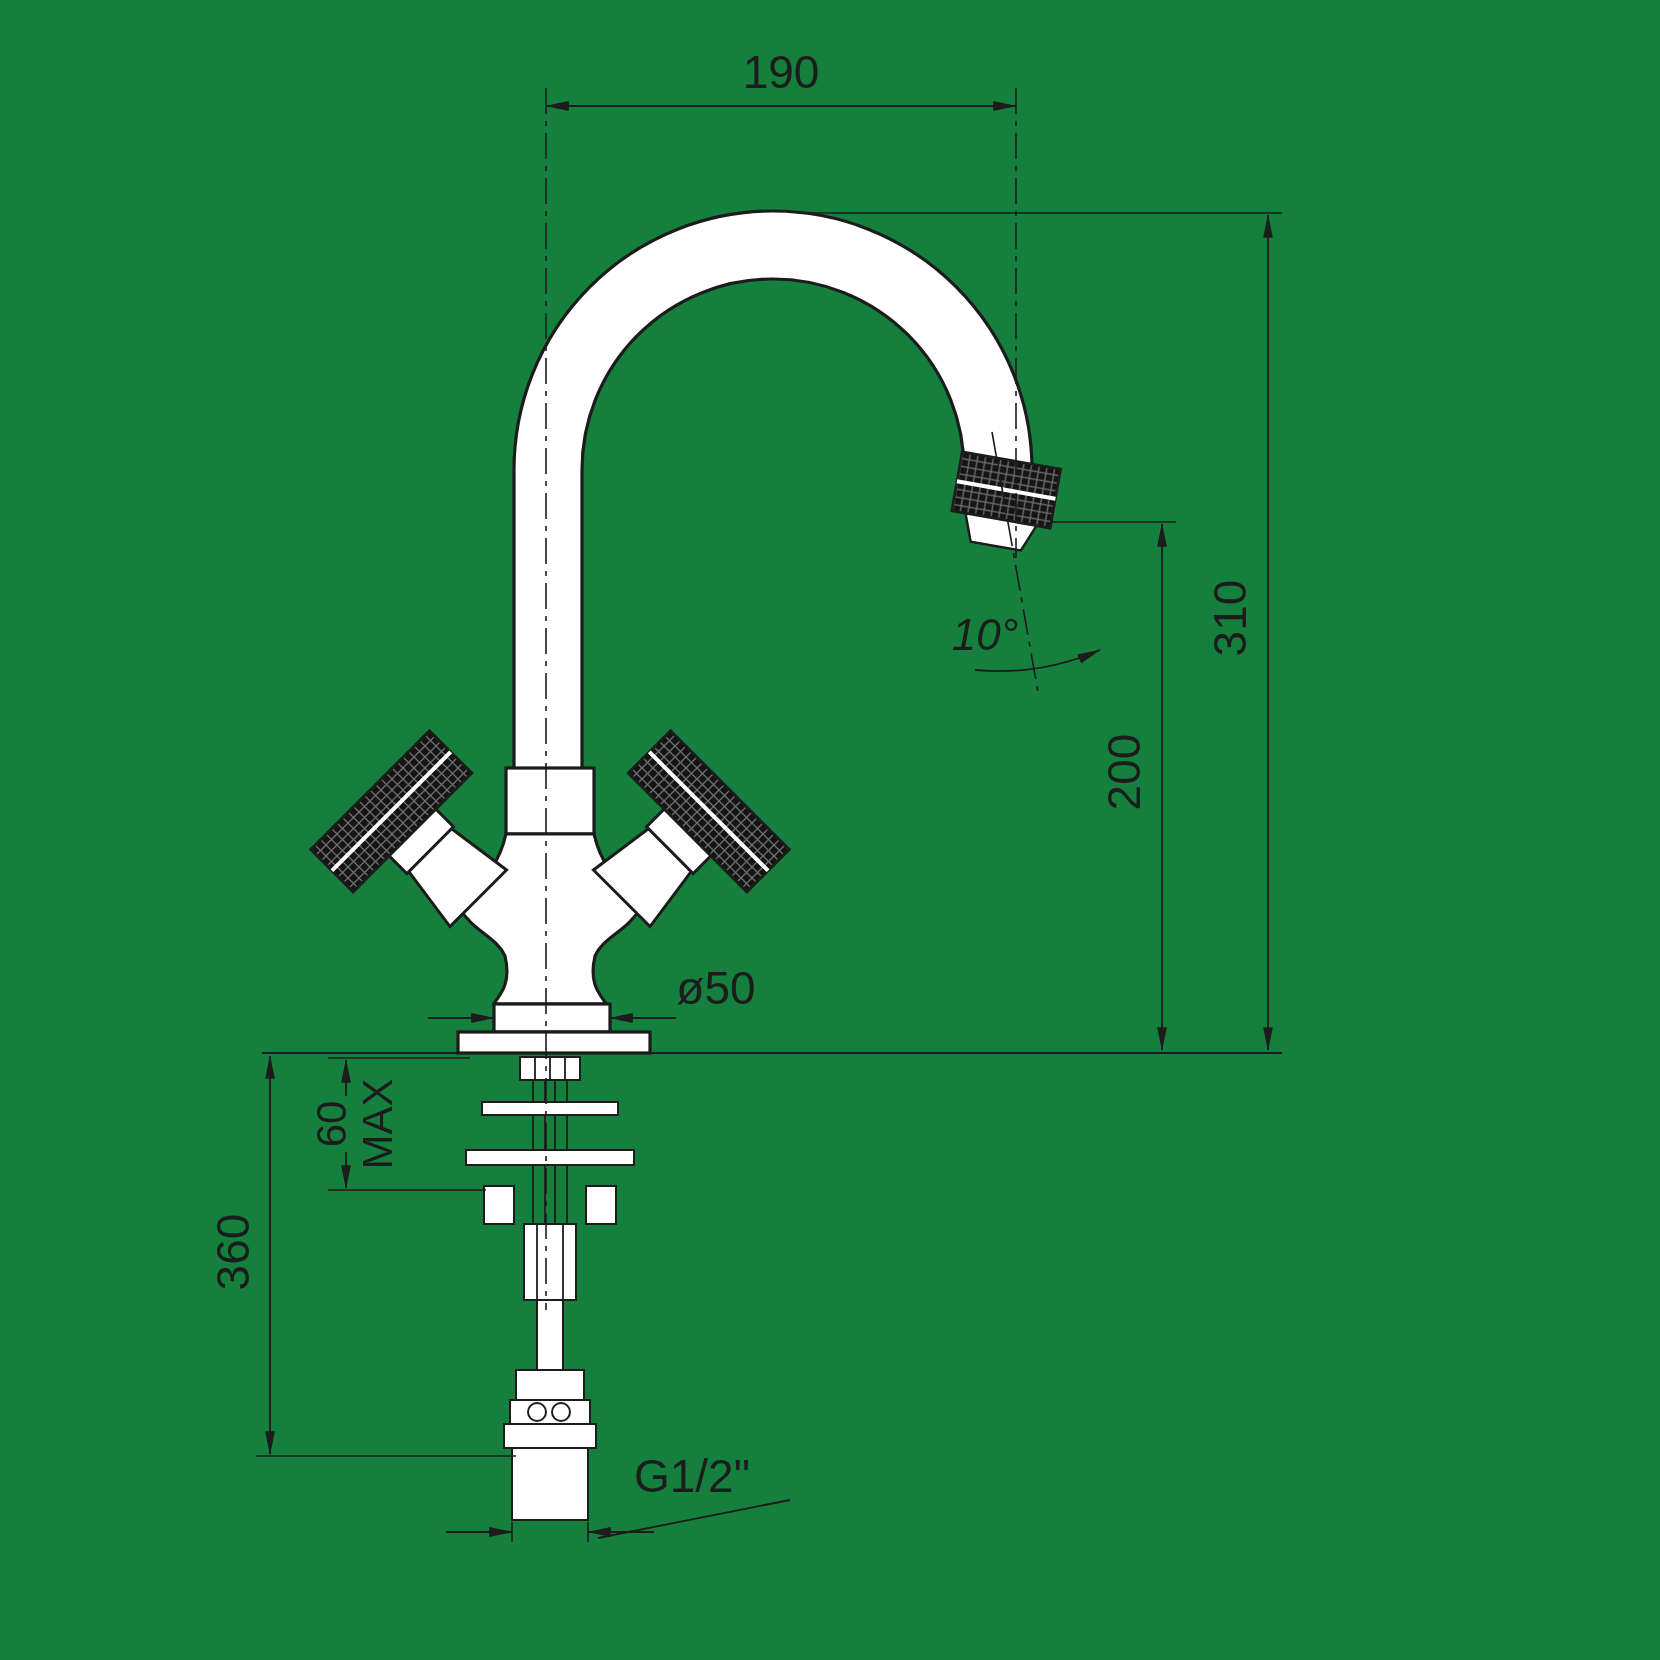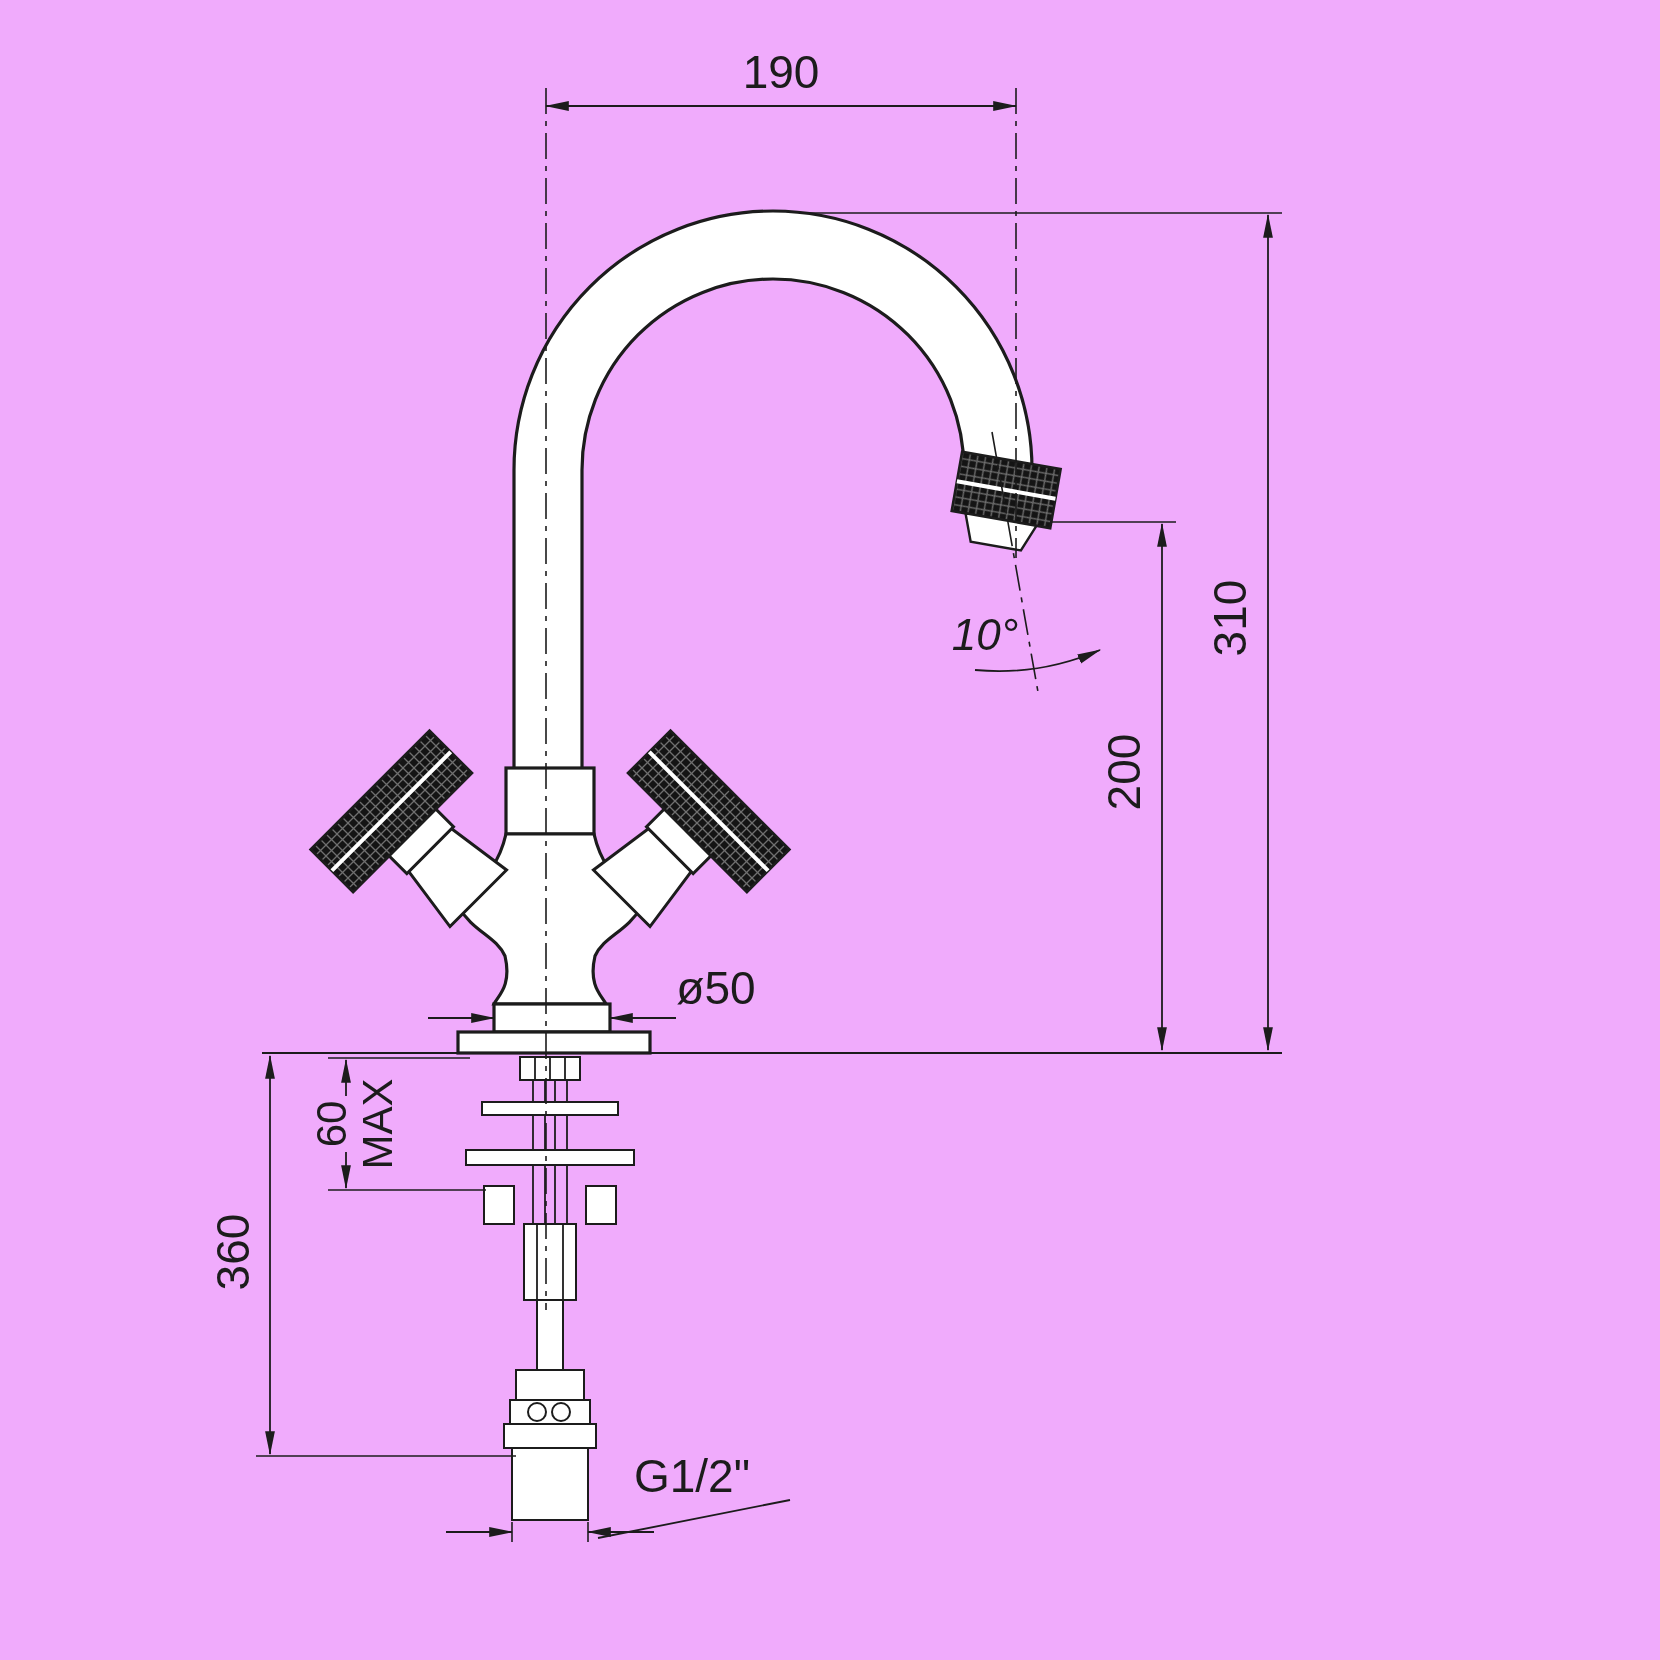--- a/index.html
+++ b/index.html
@@ -5,21 +5,21 @@
   html, body {
     margin: 0;
     padding: 0;
     background: #ffffff;
     font-family: "Liberation Sans", sans-serif;
   }
   .stage {
     position: relative;
     width: 1660px;
     height: 1660px;
-    background: #f0abfc;
+    background: #15803d;
     overflow: hidden;
   }
   svg { display: block; }
   text {
     font-family: "Liberation Sans", sans-serif;
     fill: #1c1c1c;
   }
   .dim-text { font-size: 46px; }
   .dim-text-small { font-size: 42px; }
   .angle-text { font-size: 44px; font-style: italic; }

